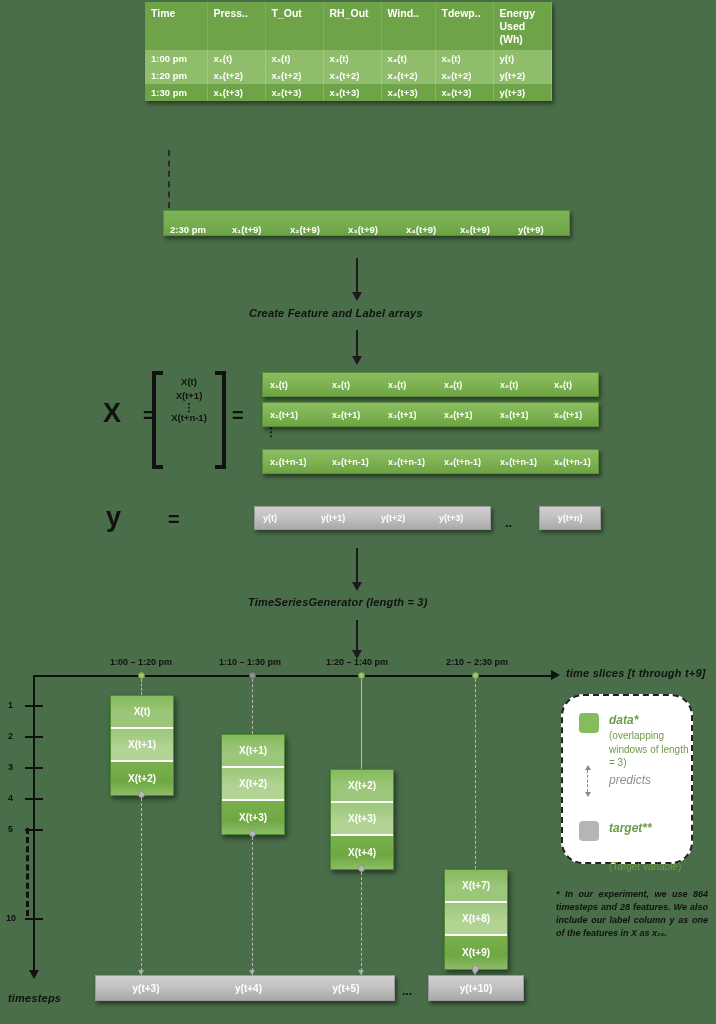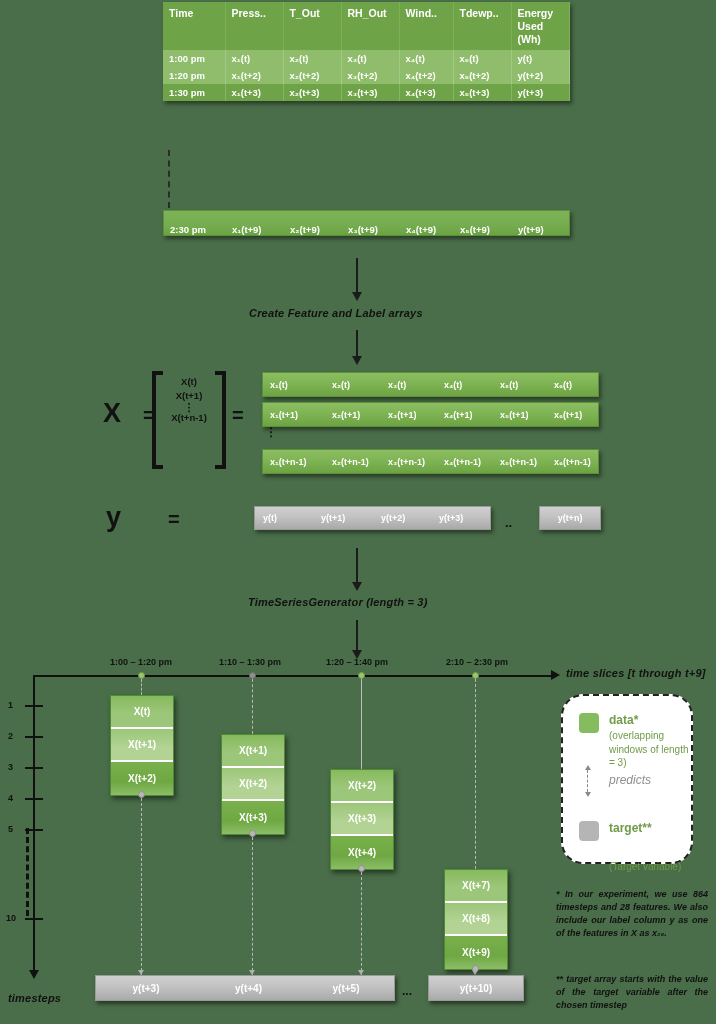--- a/index.html
+++ b/index.html
@@ -8,21 +8,21 @@
     width:716px; height:1024px;
     background:#4a6e49;
     font-family:"Liberation Sans", sans-serif;
     position:relative;
     overflow:hidden;
   }
   .stage { position:absolute; left:0; top:0; width:716px; height:1024px; }
   .abs { position:absolute; }
 
   
-  #data-table { left:163px; top:2px; width:407px; }
+  #data-table { left:145px; top:2px; width:407px; }
   table.tbl { border-collapse:collapse; width:100%; box-shadow:2px 3px 4px rgba(0,0,0,.45); }
   table.tbl th {
     background:#6fa348; color:#ffffff; font-size:10.5px; font-weight:bold;
     text-align:left; padding:5px 5px 4px 6px; vertical-align:top;
     line-height:1.25; border-right:1px solid #7fae58;
   }
   table.tbl th .hl { display:block; }
   table.tbl td {
     color:#ffffff; font-size:9.5px; font-weight:bold; padding:3px 4px 3px 6px;
     border-right:1px solid rgba(255,255,255,.18);
@@ -177,21 +177,21 @@
   #target-last .cell { color:#fff; font-size:10px; font-weight:bold; }
 
   
   #legend {
     position:absolute; left:561px; top:694px; width:132px; height:170px;
     background:#fff; border:2px dashed #222; border-radius:22px;
   }
   #legend .swatch { position:absolute; width:20px; height:20px; border-radius:4px; }
   #legend .sw-data { left:16px; top:17px; background:#85bd5e; }
   #legend .sw-target { left:16px; top:125px; background:#b5b5b5; }
-  .lg-title { position:absolute; color:#6f9c48; font-size:12px; font-weight:bold; }
+  .lg-title { position:absolute; color:#6f9c48; font-size:12px; font-weight:bold; font-style:italic; }
   .lg-sub { position:absolute; color:#6f9c48; font-size:10px; line-height:1.35; }
   #lg-data-title { left:46px; top:17px; }
   #lg-data-sub { left:46px; top:33px; width:80px; }
   #lg-pred-arrow { position:absolute; left:24px; top:74px; width:0; height:22px; border-left:1px dashed #8a8a8a; }
   #lg-pred-arrow .ah { position:absolute; left:-3px; bottom:-5px; width:0;height:0;
     border-left:3px solid transparent;border-right:3px solid transparent;border-top:5px solid #8a8a8a; }
   #lg-pred-arrow .at { position:absolute; left:-3px; top:-5px; width:0;height:0;
     border-left:3px solid transparent;border-right:3px solid transparent;border-bottom:5px solid #8a8a8a; }
   #lg-predicts { left:46px; top:77px; color:#8f8f8f; font-size:12px; font-style:italic; position:absolute; }
   #lg-target-title { left:46px; top:125px; }
@@ -438,15 +438,14 @@
       <div class="ah"></div>
     </div>
     <div id="lg-predicts">predicts</div>
 
     <div class="swatch sw-target"></div>
     <div class="lg-title" id="lg-target-title">target**</div>
     <div class="lg-sub" id="lg-target-sub">(Target variable)</div>
   </div>
 
   <div class="footnote" id="footnote-1">* In our experiment, we use 864 timesteps and 28 features. We also include our label column y as one of the features in X as x₂₈.</div>
-  <div class="footnote" id="footnote-2">** target array starts with the value of the target variable after the chosen timestep</div>
 
 </div>
 
 </body></html>

